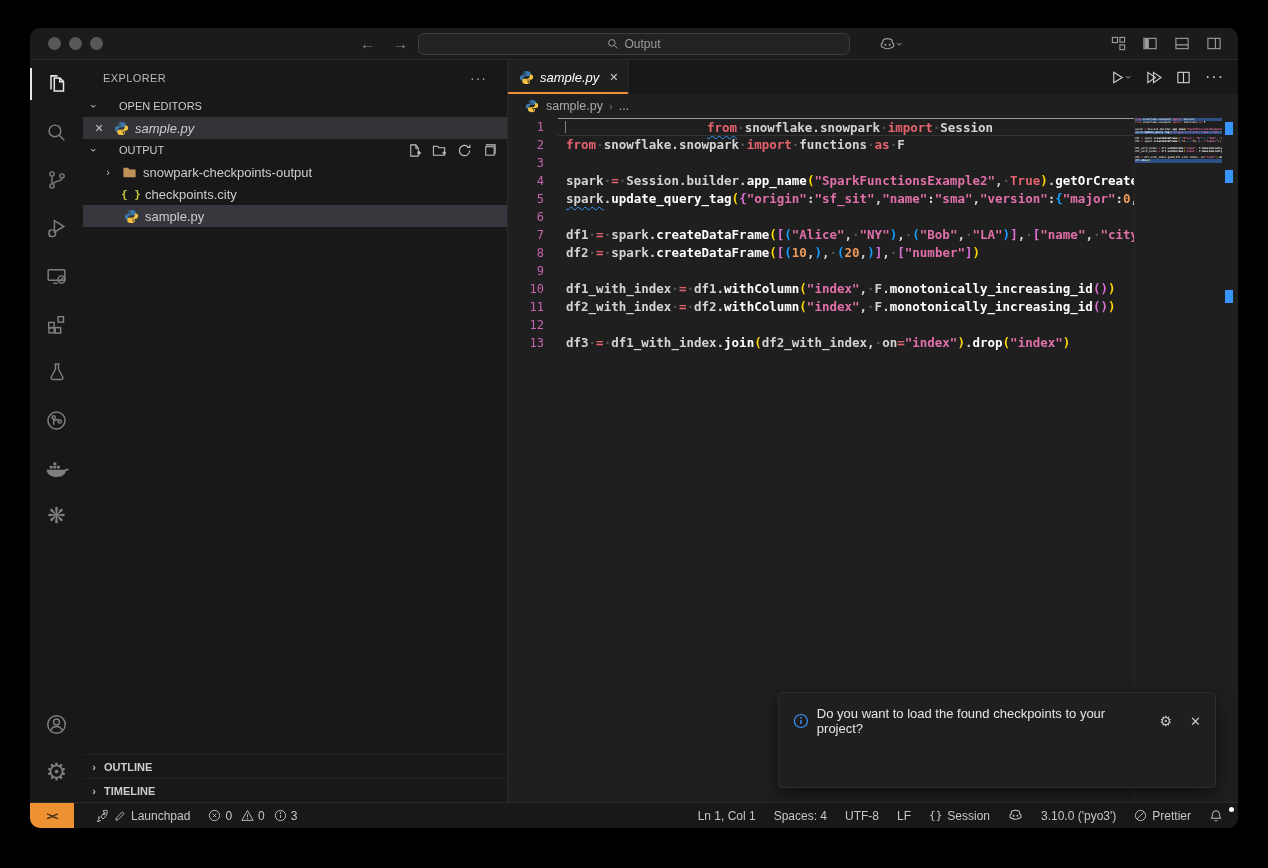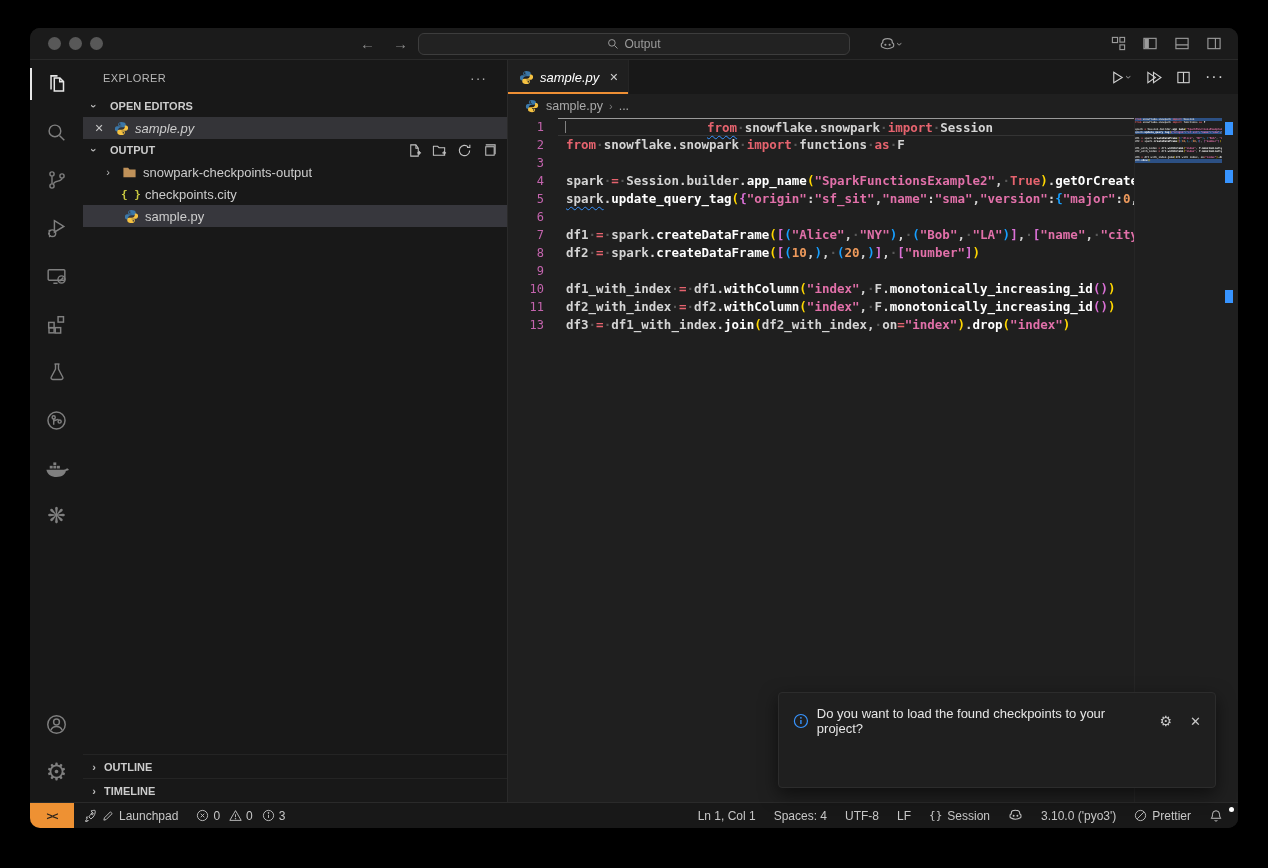--- a/index.html
+++ b/index.html
@@ -25,22 +25,22 @@
   .ab-item{width:53px;height:48px;display:flex;align-items:center;justify-content:center;position:relative;color:#7f7f7f;}
   .ab-item.active{color:#e7e7e7;}
   .ab-item.active::before{content:"";position:absolute;left:0;top:8px;bottom:8px;width:2px;background:#e7e7e7;}
   .ab-spacer{flex:1;}
   .ab-glyph{font-size:22px;line-height:1;}
   
   .sidebar{width:425px;background:#181818;border-right:1px solid #2a2a2a;display:flex;flex-direction:column;
     color:#cccccc;flex:0 0 425px;}
   .sb-title{height:35px;display:flex;align-items:center;padding:0 20px;font-size:11px;letter-spacing:.4px;color:#b8b8b8;}
   .sb-title .more{margin-left:auto;color:#aaaaaa;font-size:14px;letter-spacing:1px;}
-  .sb-section-header{height:22px;display:flex;align-items:center;gap:9px;padding-left:4px;font-size:11px;
-    font-weight:700;color:#cccccc;}
+  .sb-section-header{height:22px;display:flex;align-items:center;gap:18px;padding-left:4px;font-size:11px;
+    font-weight:400;color:#cccccc;}
   .sb-section-header .actions{margin-left:auto;margin-right:10px;display:flex;gap:10px;color:#c2c2c2;}
   .chevron{display:inline-block;font-size:11px;color:#bdbdbd;width:14px;text-align:center;}
   .chevron.down{transform:rotate(90deg);}
   .sb-row{height:22px;display:flex;align-items:center;gap:6px;font-size:13px;color:#cccccc;}
   .sb-row.selected{background:#37373d;}
   .sb-row .close-x{width:16px;text-align:center;color:#c6c6c6;font-size:11px;margin-left:8px;}
   .tree-indent{width:16px;flex:0 0 16px;}
   .icon16{width:16px;height:16px;flex:0 0 16px;display:inline-flex;align-items:center;justify-content:center;}
   .json-braces{color:#cbcb41;font-weight:700;font-size:11px;font-family:"DejaVu Sans Mono",monospace;}
   .italic{font-style:italic;}
@@ -92,21 +92,21 @@
   .btn{height:24px;min-width:38px;padding:0 10px;font-size:12.5px;display:flex;align-items:center;justify-content:center;
     border-radius:2px;color:#ffffff;}
   .btn.primary{background:#ef9135;}
   .btn.secondary{background:#45474b;}
   
   .statusbar{height:26px;background:#181818;border-top:1px solid #2a2a2a;display:flex;align-items:center;
     color:#c7c7c7;font-size:12px;flex:0 0 26px;}
   .sb-remote{width:44px;height:100%;background:#ee9133;color:#30241a;display:flex;align-items:center;justify-content:center;
     font-weight:700;font-size:11px;letter-spacing:-1px;}
   .status-item{display:flex;align-items:center;gap:5px;padding:0 9px;height:100%;}
-  .status-left{display:flex;align-items:center;}
+  .status-left{display:flex;align-items:center;padding-left:12px;}
   .status-right{margin-left:auto;display:flex;align-items:center;padding-right:6px;}
   .prob-group{display:flex;align-items:center;gap:4px;}
   .bell-dot{position:relative;}
   .bell-dot::after{content:"";position:absolute;right:-2px;top:-2px;width:5px;height:5px;border-radius:50%;background:#ffffff;}
   svg.icon{display:block;}
 </style>
 </head>
 <body>
 
 <svg width="0" height="0" style="position:absolute">
@@ -384,20 +384,21 @@
             <div class="code-line"><span class="ln">2</span><span class="lt"><span class="tk-k">from</span><span class="tk-w">·</span><span class="tk-d">snowflake.snowpark</span><span class="tk-w">·</span><span class="tk-k">import</span><span class="tk-w">·</span><span class="tk-d">functions</span><span class="tk-w">·</span><span class="tk-k">as</span><span class="tk-w">·</span><span class="tk-d">F</span></span></div>
             <div class="code-line"><span class="ln">3</span><span class="lt"></span></div>
             <div class="code-line"><span class="ln">4</span><span class="lt"><span class="tk-d">spark</span><span class="tk-w">·</span><span class="tk-k">=</span><span class="tk-w">·</span><span class="tk-d">Session.builder.</span><span class="tk-f">app_name</span><span class="tk-b1">(</span><span class="tk-s">"SparkFunctionsExample2"</span><span class="tk-d">,</span><span class="tk-w">·</span><span class="tk-k">True</span><span class="tk-b1">)</span><span class="tk-d">.</span><span class="tk-f">getOrCreate</span><span class="tk-b1">(</span><span class="tk-b1">)</span></span></div>
             <div class="code-line"><span class="ln">5</span><span class="lt"><span class="tk-d tk-sq">spark</span><span class="tk-d">.</span><span class="tk-f">update_query_tag</span><span class="tk-b1">(</span><span class="tk-b2">{</span><span class="tk-s">"origin"</span><span class="tk-d">:</span><span class="tk-s">"sf_sit"</span><span class="tk-d">,</span><span class="tk-s">"name"</span><span class="tk-d">:</span><span class="tk-s">"sma"</span><span class="tk-d">,</span><span class="tk-s">"version"</span><span class="tk-d">:</span><span class="tk-b3">{</span><span class="tk-s">"major"</span><span class="tk-d">:</span><span class="tk-n">0</span><span class="tk-d">,</span><span class="tk-s">"m</span></span></div>
             <div class="code-line"><span class="ln">6</span><span class="lt"></span></div>
             <div class="code-line"><span class="ln">7</span><span class="lt"><span class="tk-d">df1</span><span class="tk-w">·</span><span class="tk-k">=</span><span class="tk-w">·</span><span class="tk-d">spark.</span><span class="tk-f">createDataFrame</span><span class="tk-b1">(</span><span class="tk-b2">[</span><span class="tk-b3">(</span><span class="tk-s">"Alice"</span><span class="tk-d">,</span><span class="tk-w">·</span><span class="tk-s">"NY"</span><span class="tk-b3">)</span><span class="tk-d">,</span><span class="tk-w">·</span><span class="tk-b3">(</span><span class="tk-s">"Bob"</span><span class="tk-d">,</span><span class="tk-w">·</span><span class="tk-s">"LA"</span><span class="tk-b3">)</span><span class="tk-b2">]</span><span class="tk-d">,</span><span class="tk-w">·</span><span class="tk-b2">[</span><span class="tk-s">"name"</span><span class="tk-d">,</span><span class="tk-w">·</span><span class="tk-s">"city"</span><span class="tk-b2">]</span></span></div>
             <div class="code-line"><span class="ln">8</span><span class="lt"><span class="tk-d">df2</span><span class="tk-w">·</span><span class="tk-k">=</span><span class="tk-w">·</span><span class="tk-d">spark.</span><span class="tk-f">createDataFrame</span><span class="tk-b1">(</span><span class="tk-b2">[</span><span class="tk-b3">(</span><span class="tk-n">10</span><span class="tk-d">,</span><span class="tk-b3">)</span><span class="tk-d">,</span><span class="tk-w">·</span><span class="tk-b3">(</span><span class="tk-n">20</span><span class="tk-d">,</span><span class="tk-b3">)</span><span class="tk-b2">]</span><span class="tk-d">,</span><span class="tk-w">·</span><span class="tk-b2">[</span><span class="tk-s">"number"</span><span class="tk-b2">]</span><span class="tk-b1">)</span></span></div>
             <div class="code-line"><span class="ln">9</span><span class="lt"></span></div>
             <div class="code-line"><span class="ln">10</span><span class="lt"><span class="tk-d">df1_with_index</span><span class="tk-w">·</span><span class="tk-k">=</span><span class="tk-w">·</span><span class="tk-d">df1.</span><span class="tk-f">withColumn</span><span class="tk-b1">(</span><span class="tk-s">"index"</span><span class="tk-d">,</span><span class="tk-w">·</span><span class="tk-d">F.</span><span class="tk-f">monotonically_increasing_id</span><span class="tk-b2">(</span><span class="tk-b2">)</span><span class="tk-b1">)</span></span></div>
             <div class="code-line"><span class="ln">11</span><span class="lt"><span class="tk-d">df2_with_index</span><span class="tk-w">·</span><span class="tk-k">=</span><span class="tk-w">·</span><span class="tk-d">df2.</span><span class="tk-f">withColumn</span><span class="tk-b1">(</span><span class="tk-s">"index"</span><span class="tk-d">,</span><span class="tk-w">·</span><span class="tk-d">F.</span><span class="tk-f">monotonically_increasing_id</span><span class="tk-b2">(</span><span class="tk-b2">)</span><span class="tk-b1">)</span></span></div>
+            <div class="code-line"><span class="ln">12</span><span class="lt"></span></div>
             <div class="code-line"><span class="ln">13</span><span class="lt"><span class="tk-d">df3</span><span class="tk-w">·</span><span class="tk-k">=</span><span class="tk-w">·</span><span class="tk-d">df1_with_index.</span><span class="tk-f">join</span><span class="tk-b1">(</span><span class="tk-d">df2_with_index</span><span class="tk-d">,</span><span class="tk-w">·</span><span class="tk-d">on</span><span class="tk-k">=</span><span class="tk-s">"index"</span><span class="tk-b1">)</span><span class="tk-d">.</span><span class="tk-f">drop</span><span class="tk-b1">(</span><span class="tk-s">"index"</span><span class="tk-b1">)</span></span></div>
           </div>
         <div class="minimap">
             <div id="minimap-lines">
               <div class="mm-line mm-info"><span class="tk-k">from</span><span class="tk-w"> </span><span class="tk-d">snowflake.snowpark</span><span class="tk-w"> </span><span class="tk-k">import</span><span class="tk-w"> </span><span class="tk-d">Session</span></div>
               <div class="mm-line"><span class="tk-k">from</span><span class="tk-w"> </span><span class="tk-d">snowflake.snowpark</span><span class="tk-w"> </span><span class="tk-k">import</span><span class="tk-w"> </span><span class="tk-d">functions</span><span class="tk-w"> </span><span class="tk-k">as</span><span class="tk-w"> </span><span class="tk-d">F</span></div>
               <div class="mm-line"></div>
               <div class="mm-line"><span class="tk-d">spark</span><span class="tk-w"> </span><span class="tk-k">=</span><span class="tk-w"> </span><span class="tk-d">Session.builder.</span><span class="tk-f">app_name</span><span class="tk-b1">(</span><span class="tk-s">"SparkFunctionsExample2"</span></div>
               <div class="mm-line mm-info"><span class="tk-d">spark</span><span class="tk-d">.</span><span class="tk-f">update_query_tag</span><span class="tk-b1">(</span><span class="tk-b2">{</span><span class="tk-s">"origin"</span><span class="tk-d">:</span><span class="tk-s">"sf_sit"</span><span class="tk-d">,</span><span class="tk-s">"name"</span><span class="tk-d">:</span><span class="tk-s">"sma"</span><span class="tk-d">,</span><span class="tk-s">"version"</span></div>
               <div class="mm-line"></div>

